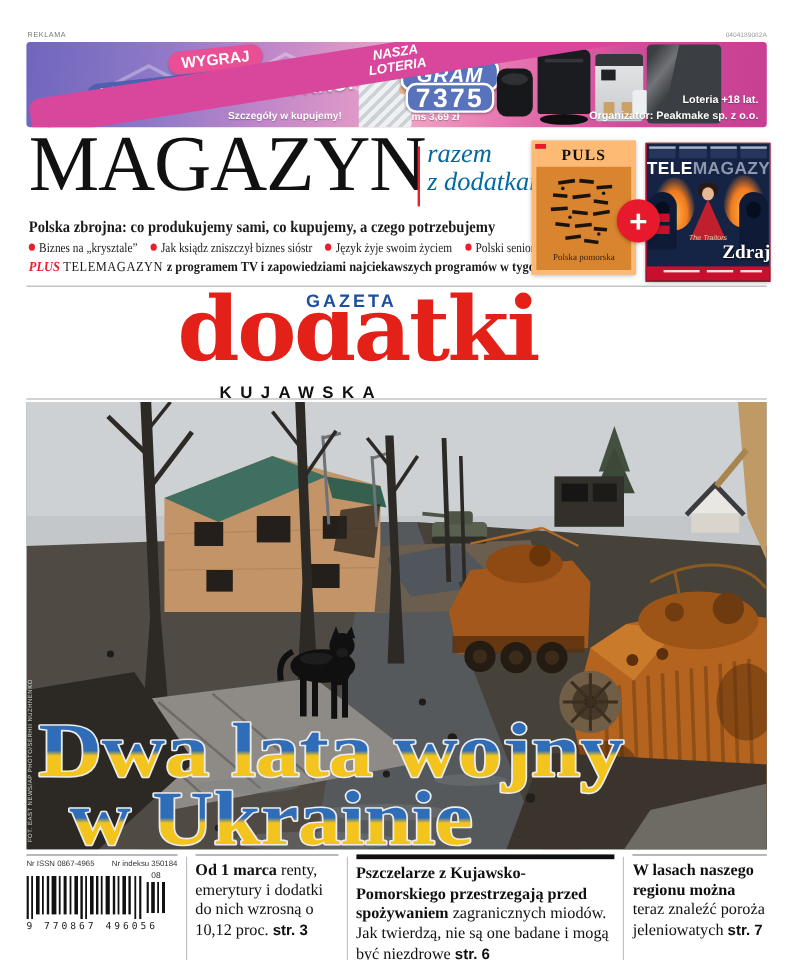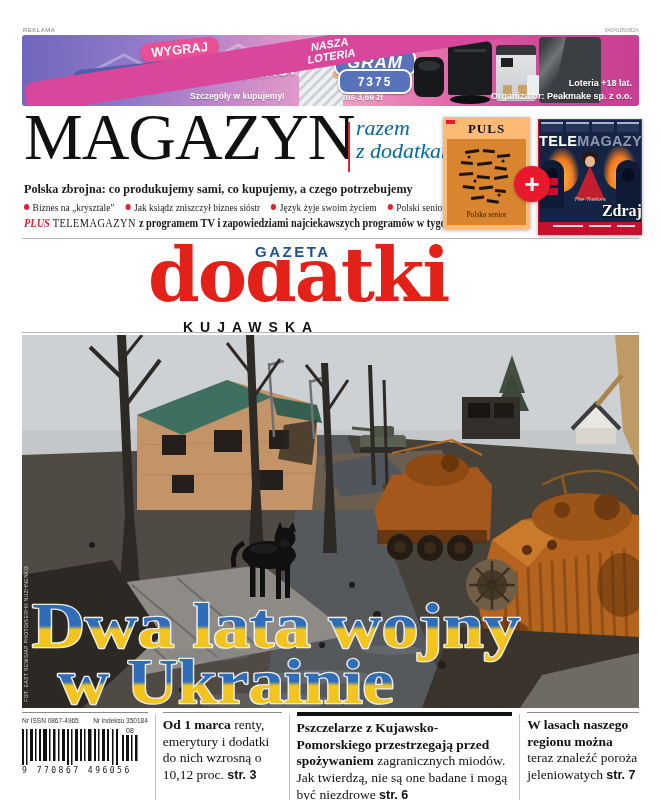--- a/index.html
+++ b/index.html
@@ -28,21 +28,21 @@
   .w-body{position:absolute;left:5px;top:22px;width:44px;height:47px;border-radius:12px 12px 0 0;
           background:repeating-linear-gradient(135deg,#ccd1d6 0 3px,#eef0f2 3px 7px);}
   .w-arm{position:absolute;left:38px;top:36px;width:18px;height:7px;border-radius:4px;background:#e9b48d;transform:rotate(18deg);}
   .sms-pill{left:318px;top:2px;background:#fff;border-radius:8px;padding:1px 7px;font-size:8px;font-weight:bold;transform:rotate(-3deg);}
   .sms-pill .w1{color:#3d56a5;} .sms-pill .w2{color:#e8192c;}
   .gram,.n7375,.napill{position:absolute;background:#5872bb;border:2px solid #fff;color:#fff;
       display:flex;align-items:center;justify-content:center;font-weight:bold;border-radius:9px;
       box-shadow:0 1px 2px rgba(0,0,0,.3);}
   .gram{left:312px;top:14px;width:78px;height:23px;font-size:17px;font-style:italic;letter-spacing:1px;}
   .napill{left:341px;top:38px;width:22px;height:10px;font-size:7px;border-width:1.5px;}
-  .n7375{left:316px;top:34px;width:70px;height:21px;font-size:12px;letter-spacing:2px;}
+  .n7375{left:316px;top:34px;width:70px;height:21px;font-size:22px;letter-spacing:2px;}
   .airfryer{left:392px;top:22px;width:30px;height:40px;background:#17181a;border-radius:8px;}
   .airfryer:before{content:"";position:absolute;left:4px;top:4px;width:22px;height:10px;border-radius:50%;background:#2e3033;}
   .robot{left:426px;top:6px;width:44px;height:54px;background:#1b1c1f;border-radius:6px 6px 2px 2px;}
   .robot:before{content:"";position:absolute;left:6px;top:8px;width:32px;height:3px;background:#34363a;}
   .robotdisc{left:428px;top:60px;width:40px;height:9px;background:#0e0f10;border-radius:50%;}
   .coffee{left:474px;top:10px;width:40px;height:56px;background:linear-gradient(#e6e7e9,#c9cbce);border-radius:3px;}
   .coffee .top{position:absolute;left:0;top:0;width:100%;height:10px;background:#35373a;border-radius:3px 3px 0 0;}
   .coffee .scr{position:absolute;left:5px;top:13px;width:12px;height:9px;background:#202124;}
   .coffee .c1{position:absolute;left:7px;bottom:4px;width:9px;height:12px;background:#caa265;border-radius:1px;}
   .coffee .c2{position:absolute;left:22px;bottom:4px;width:9px;height:12px;background:#caa265;border-radius:1px;}
@@ -231,21 +231,21 @@
           <rect x="48" y="50" width="11" height="3" transform="rotate(5 48 50)"></rect>
           <rect x="24" y="58" width="13" height="3" transform="rotate(-7 24 58)"></rect>
           <rect x="40" y="60" width="12" height="3" transform="rotate(8 40 60)"></rect>
           <circle cx="22" cy="18" r="1.5"></circle>
             <circle cx="56" cy="22" r="1.5"></circle>
           <circle cx="28" cy="42" r="1.5"></circle>
             <circle cx="52" cy="56" r="1.5"></circle>
         </g>
       </svg>
     </div>
-    <div class="pcap">Polska senior</div>
+    <div class="pcap">Polska pomorska</div>
   </div>
   <div class="abs plus-circle">+</div>
   <div class="abs tele">
     <div class="chips">
       <div class="chip"></div>
         <div class="chip"></div>
       <div class="chip"></div>
         <div class="chip"></div>
     </div>
     <div class="brand">

